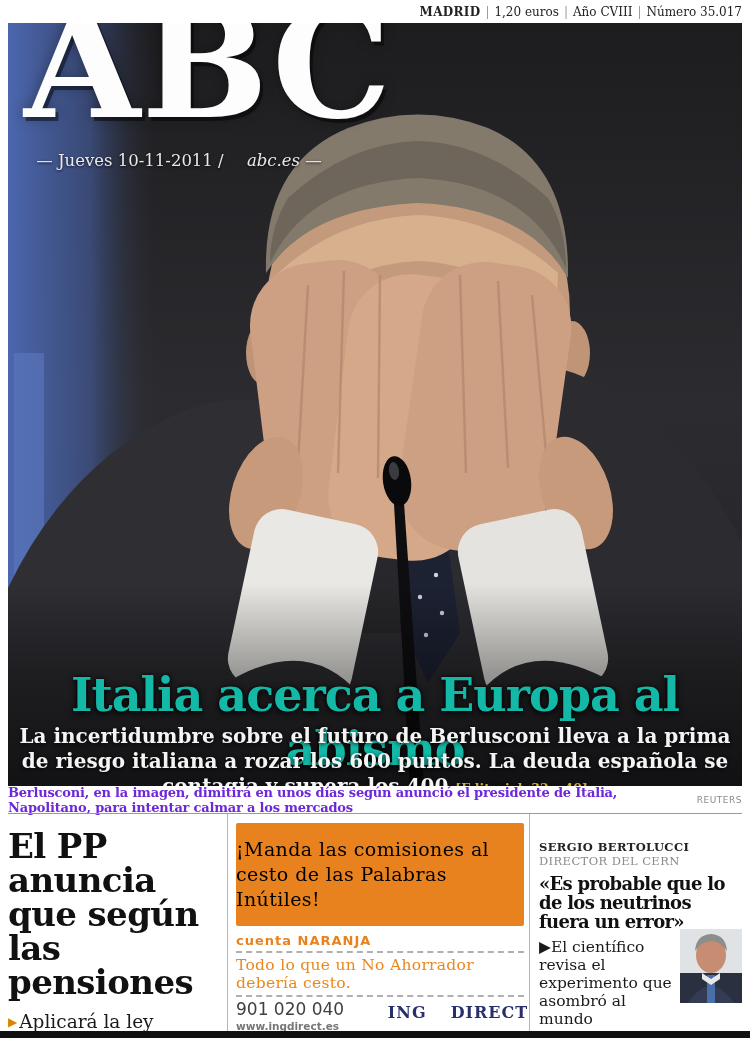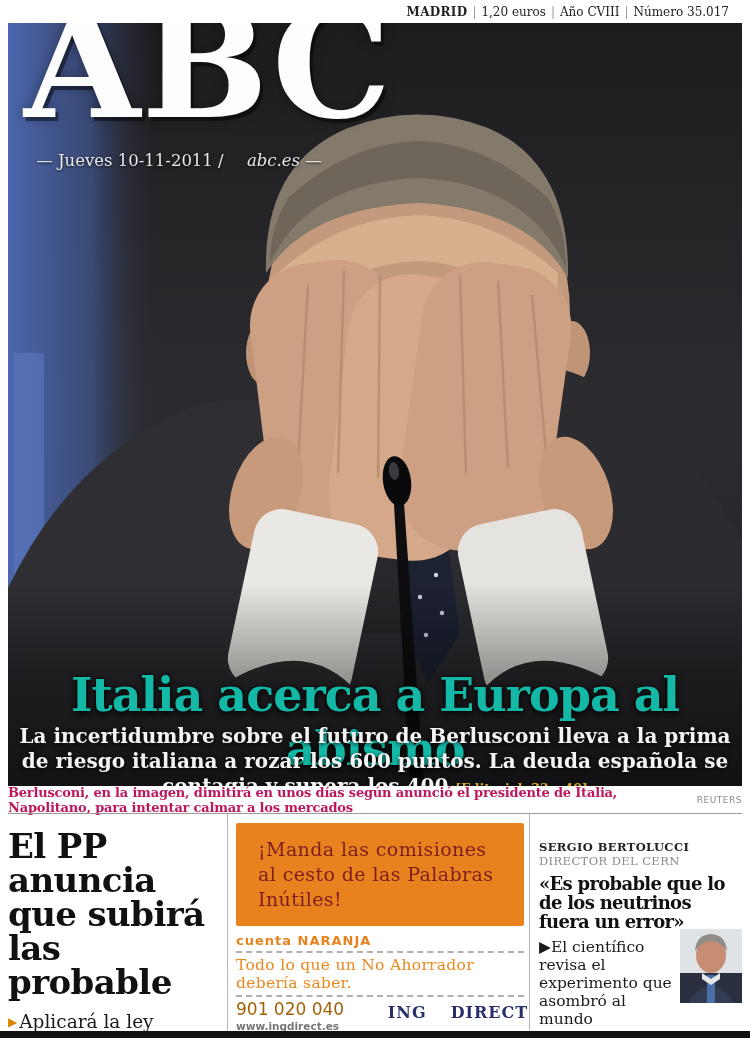--- a/index.html
+++ b/index.html
@@ -4,21 +4,21 @@
 <style>
   html,body{margin:0;padding:0;}
   body{
     width:750px;height:1038px;position:relative;background:#ffffff;
     font-family:"DejaVu Serif", serif; overflow:hidden;
   }
   
   .topbar{
     position:absolute;top:0;left:0;right:0;height:23px;
     display:flex;justify-content:flex-end;align-items:center;
-    padding-right:21px;font-size:12px;color:#222;
+    padding-right:8px;font-size:12px;color:#222;
   }
   .topbar .sep{color:#999;margin:0 5px;font-weight:normal;}
   .topbar .edition{font-weight:bold;letter-spacing:.3px;}
   
   .photo{
     position:absolute;left:8px;top:23px;width:734px;height:763px;
     background:#26262a;overflow:hidden;
   }
   .photo svg{position:absolute;left:0;top:0;}
   .abc-logo{
@@ -43,21 +43,21 @@
     color:#f4f4f4;font-weight:bold;font-size:20px;line-height:1.25;
     text-shadow:0 1px 4px rgba(0,0,0,.95);
   }
   .cover-subheadline .ref{color:#d4a92c;font-size:12.5px;font-weight:bold;}
   
   .caption{
     position:absolute;left:8px;right:8px;top:786px;height:27px;
     display:flex;justify-content:space-between;align-items:center;
     background:#fff;
   }
-  .caption .text{font-size:13px;font-weight:bold;color:#be185d;letter-spacing:-.2px;}
+  .caption .text{font-size:13px;font-weight:bold;color:#6d28d9;letter-spacing:-.2px;}
   .caption .credit{font-size:9px;color:#8b8b8b;font-family:"DejaVu Sans",sans-serif;letter-spacing:.5px;margin-left:28px;}
   
   .bottom{
     position:absolute;left:8px;right:8px;top:813px;height:218px;
     border-top:1px solid #9a9a9a;display:flex;overflow:hidden;
   }
   .col-left{width:212px;padding-right:7px;border-right:1px solid #b5b5b5;}
   .col-ad{width:288px;border-right:1px solid #b5b5b5;padding:0 5px 0 8px;position:relative;}
   .col-right{flex:1;padding-left:9px;}
   .story-headline{
@@ -65,28 +65,28 @@
   }
   .h-pp{font-size:34px;line-height:1.0;margin-top:15px;}
   .bullet-item{margin-top:12px;font-size:18.5px;line-height:1.14;color:#1a1a1a;}
   .bullet-item .tri{color:#dd8500;font-size:12px;vertical-align:2px;margin-right:2px;}
   
   .ad-box{
     margin-top:9px;height:103px;background:#e8821e;border-radius:2px;
     display:flex;align-items:center;
   }
   .ad-box .slogan{
-    padding-left:22px;padding-right:30px;color:#7f1d1d;
+    padding-right:30px;color:#000000;
     font-size:19px;line-height:1.32;letter-spacing:.4px;
   }
   .ad-product{margin-top:7px;font-size:13px;font-weight:bold;color:#e8821e;letter-spacing:1px;font-family:"DejaVu Sans",sans-serif;}
   .dashed{border:none;border-top:2px dashed #b0b0b0;margin:3px 0;}
   .ad-tagline{font-size:15.5px;color:#e8881e;letter-spacing:.3px;margin:1px 0;}
   .ad-contact{display:flex;justify-content:space-between;margin-top:4px;}
-  .ad-phone{font-size:17px;color:#a16207;font-family:"DejaVu Sans",sans-serif;line-height:1;}
+  .ad-phone{font-size:17px;color:#404040;font-family:"DejaVu Sans",sans-serif;line-height:1;}
   .ad-web{font-size:10.5px;font-weight:bold;color:#777;font-family:"DejaVu Sans",sans-serif;margin-top:2px;}
   .ing{width:132px;text-align:center;margin-top:2px;}
   .ing-row{
     display:flex;align-items:center;justify-content:center;gap:12px;
     border-bottom:2px solid #28306b;padding-bottom:10px;
   }
   .ing-word{font-size:16px;font-weight:bold;color:#28306b;letter-spacing:1px;}
   .ing-sub{font-size:13px;color:#28306b;margin-top:3px;letter-spacing:.5px;}
   
   .kicker{margin-top:26px;font-size:11.5px;letter-spacing:.4px;}
@@ -202,35 +202,35 @@
 </div>
 
 <div class="caption">
   <span class="text">Berlusconi, en la imagen, dimitirá en unos días según anunció el presidente de Italia, Napolitano, para intentar calmar a los mercados</span>
   <span class="credit">REUTERS</span>
 </div>
 
 <div class="bottom">
 
   <div class="col-left">
-    <div class="story-headline h-pp">El PP anuncia que subirá las probable</div>
+    <div class="story-headline h-pp">El PP anuncia que según las pensiones</div>
     <div class="bullet-item">
       <span class="tri">▶</span><span>Aplicará la ley paralizada por Zapatero en 2010</span>
       
     </div>
 
   </div>
 
   <div class="col-ad">
     <div class="ad-box">
       <div class="slogan">¡Manda las comisiones al cesto de las Palabras Inútiles!</div>
     </div>
     <div class="ad-product">cuenta NARANJA</div>
     <hr class="dashed">
-    <div class="ad-tagline">Todo lo que un No Ahorrador debería saber.</div>
+    <div class="ad-tagline">Todo lo que un No Ahorrador debería cesto.</div>
     <hr class="dashed">
     <div class="ad-contact">
       <div>
         <div class="ad-phone">901 020 040</div>
         <div class="ad-web">www.ingdirect.es</div>
 
       </div>
       <div class="ing">
         <div class="ing-row">
           <span class="ing-word">ING</span>

